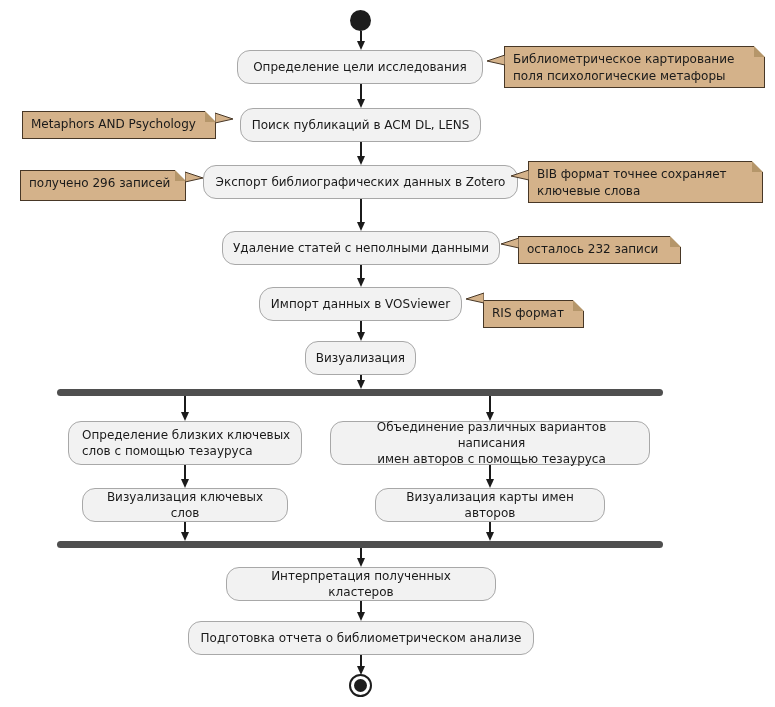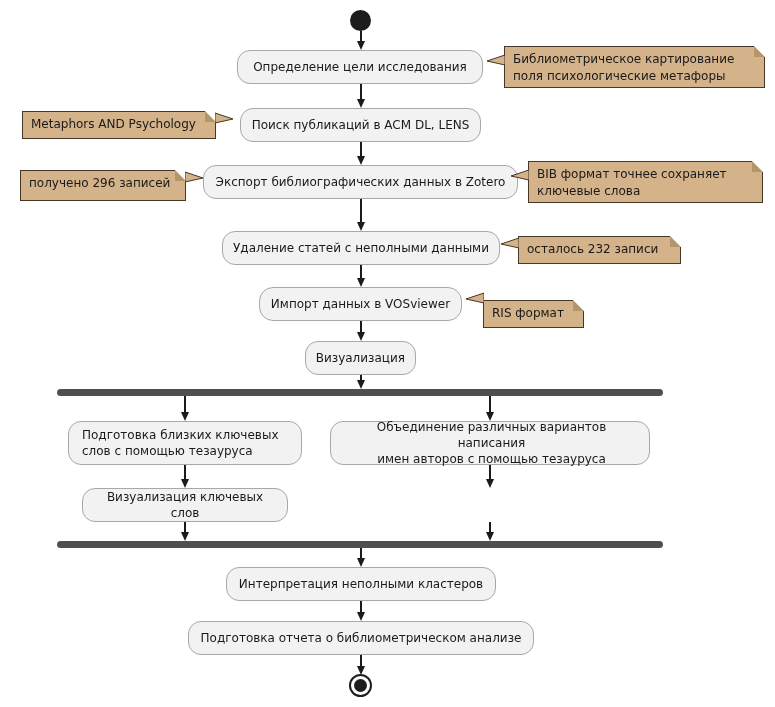--- a/index.html
+++ b/index.html
@@ -129,35 +129,38 @@
   <div class="activity" style="left:259px;top:287px;width:203px;height:34px;border-radius:14px;">
     <span class="label">Импорт данных в VOSviewer</span>
   </div>
   <div class="activity" style="left:305px;top:341px;width:111px;height:34px;justify-content:flex-end;">
     <span class="label">Визуализация</span>
   </div>
 
   <div class="bar" style="top:389px;"></div>
 
   <div class="activity align-left" style="left:68px;top:421px;width:234px;height:44px;">
-    <span class="label">Подготовка близких ключевых
+    <span class="label">Определение близких ключевых
 слов с помощью тезауруса</span>
   </div>
   <div class="activity align-left" style="left:330px;top:421px;width:320px;height:44px;text-align:center;">
     <span class="label">Объединение различных вариантов написания
 имен авторов с помощью тезауруса</span>
   </div>
   <div class="activity" style="left:82px;top:488px;width:206px;height:34px;">
     <span class="label">Визуализация ключевых слов</span>
   </div>
+  <div class="activity" style="left:375px;top:488px;width:230px;height:34px;">
+    <span class="label">Визуализация карты имен авторов</span>
+  </div>
 
   <div class="bar" style="top:541px;"></div>
 
   <div class="activity" style="left:226px;top:567px;width:270px;height:34px;">
-    <span class="label">Интерпретация неполными кластеров</span>
+    <span class="label">Интерпретация полученных кластеров</span>
   </div>
   <div class="activity" style="left:188px;top:621px;width:346px;height:34px;">
     <span class="label">Подготовка отчета о библиометрическом анализе</span>
   </div>
 
   <div class="note" style="left:504px;top:46px;width:261px;height:42px;">Библиометрическое картирование
 поля психологические метафоры</div>
   <svg class="beak" style="position:absolute;left:487px;top:60px;" width="18" height="14" viewBox="0 0 18 14">
     <polygon points="18,2 0,8 18,12" fill="#d4b28a" stroke="#473726" stroke-width="1"></polygon>
   </svg>

